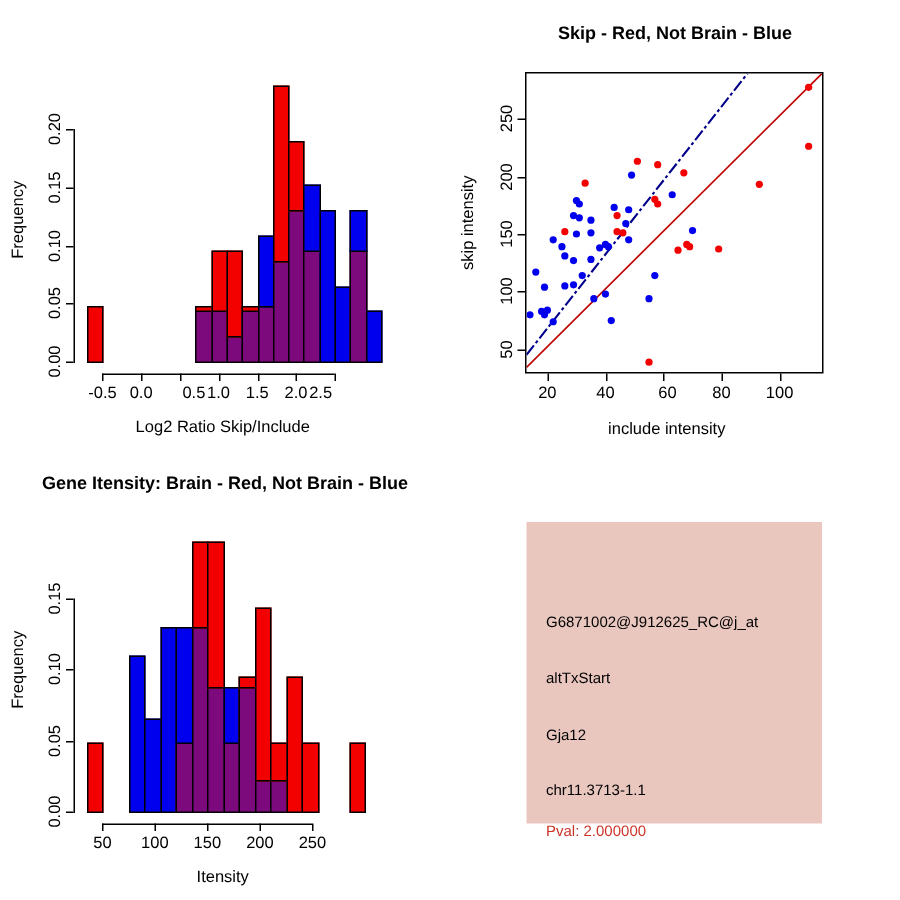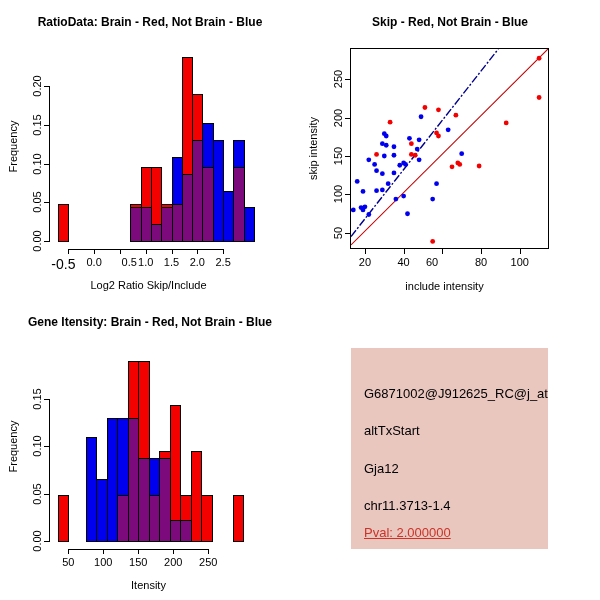--- a/index.html
+++ b/index.html
@@ -6,47 +6,46 @@
   .canvas{position:relative;width:600px;height:600px;background:#ffffff;
           font-family:"Liberation Sans",sans-serif;color:#000;overflow:hidden;}
   .quad{position:absolute;width:300px;height:300px;}
   .chart-title{position:absolute;left:0;top:15px;width:100%;text-align:center;
                font-weight:bold;font-size:12px;white-space:nowrap;}
   .xlab{position:absolute;text-align:center;font-size:11px;}
   .vlab{position:absolute;display:flex;align-items:center;justify-content:center;
         transform:rotate(-90deg);font-size:11px;white-space:nowrap;}
   .plot{position:absolute;left:0;top:0;width:300px;height:300px;}
   .info-box{position:absolute;left:51px;top:48px;width:197px;height:201px;}
-  .info-line{position:absolute;left:13px;font-size:13px;white-space:nowrap;}
+  .info-line{position:absolute;left:13px;font-size:10px;white-space:nowrap;margin-top:24px;}
 </style>
 </head>
 <body>
 
 <div class="canvas">
 
   <div class="quad" style="left:0;top:0">
-    <div class="chart-title">RatioData: Brain - Red, Not Brain - Blue</div>
     <div class="vlab" style="left:-48px;top:140px;width:120px;height:13px">Frequency</div>
     <div class="xlab" style="left:50px;top:279px;width:197px">Log2 Ratio Skip/Include</div>
     <div class="plot">
         <div style="left: 68.3172px; top: 249px; width: 154.793px; height: 1px; background: rgb(0, 0, 0); position: absolute;"></div>
         <div style="left: 68.3172px; top: 249px; width: 1px; height: 5px; background: rgb(0, 0, 0); position: absolute;"></div>
-        <div style="left: 51.3172px; top: 256px; width: 34px; font-size: 14px; position: absolute;">-0.5</div>
+        <div style="left: 51.3172px; top: 256px; width: 34px; text-align: center; font-size: 11px; position: absolute;">-0.5</div>
         <div style="left: 94.116px; top: 249px; width: 1px; height: 5px; background: rgb(0, 0, 0); position: absolute;"></div>
         <div style="left: 77.116px; top: 256px; width: 34px; text-align: center; font-size: 11px; position: absolute;">0.0</div>
         <div style="left: 119.915px; top: 249px; width: 1px; height: 5px; background: rgb(0, 0, 0); position: absolute;"></div>
         <div style="left: 102.915px; top: 256px; width: 34px; text-align: right; font-size: 11px; position: absolute;">0.5</div>
         <div style="left: 145.714px; top: 249px; width: 1px; height: 5px; background: rgb(0, 0, 0); position: absolute;"></div>
         <div style="left: 128.714px; top: 256px; width: 34px; text-align: center; font-size: 11px; position: absolute;">1.0</div>
         <div style="left: 171.513px; top: 249px; width: 1px; height: 5px; background: rgb(0, 0, 0); position: absolute;"></div>
         <div style="left: 154.513px; top: 256px; width: 34px; text-align: center; font-size: 11px; position: absolute;">1.5</div>
         <div style="left: 197.311px; top: 249px; width: 1px; height: 5px; background: rgb(0, 0, 0); position: absolute;"></div>
         <div style="left: 180.311px; top: 256px; width: 34px; text-align: center; font-size: 11px; position: absolute;">2.0</div>
         <div style="left: 223.11px; top: 249px; width: 1px; height: 5px; background: rgb(0, 0, 0); position: absolute;"></div>
-        <div style="left: 206.11px; top: 256px; width: 34px; text-align: center; font-size: 11px; position: absolute;">2.5</div>
+        <div style="left: 206.11px; top: 256px; width: 34px; text-align: left; font-size: 11px; position: absolute;">2.5</div>
         <div style="left: 49px; top: 86.082px; width: 1px; height: 155.918px; background: rgb(0, 0, 0); position: absolute;"></div>
         <div style="left: 44px; top: 241px; width: 5px; height: 1px; background: rgb(0, 0, 0); position: absolute;"></div>
         <div style="left: 19px; top: 235px; width: 36px; height: 12px; text-align: center; font-size: 11px; transform: rotate(-90deg); position: absolute;">0.00</div>
         <div style="left: 44px; top: 202.27px; width: 5px; height: 1px; background: rgb(0, 0, 0); position: absolute;"></div>
         <div style="left: 19px; top: 196.27px; width: 36px; height: 12px; text-align: center; font-size: 11px; transform: rotate(-90deg); position: absolute;">0.05</div>
         <div style="left: 44px; top: 163.541px; width: 5px; height: 1px; background: rgb(0, 0, 0); position: absolute;"></div>
         <div style="left: 19px; top: 157.541px; width: 36px; height: 12px; text-align: center; font-size: 11px; transform: rotate(-90deg); position: absolute;">0.10</div>
         <div style="left: 44px; top: 124.811px; width: 5px; height: 1px; background: rgb(0, 0, 0); position: absolute;"></div>
         <div style="left: 19px; top: 118.811px; width: 36px; height: 12px; text-align: center; font-size: 11px; transform: rotate(-90deg); position: absolute;">0.15</div>
         <div style="left: 44px; top: 86.082px; width: 5px; height: 1px; background: rgb(0, 0, 0); position: absolute;"></div>
@@ -80,21 +79,21 @@
     <div class="chart-title">Skip - Red, Not Brain - Blue</div>
     <div class="vlab" style="left:-48px;top:142px;width:120px;height:13px">skip intensity</div>
     <div class="xlab" style="left:46px;top:280px;width:197px">include intensity</div>
     <div class="plot">
         <div style="left: 50px; top: 48px; width: 199px; height: 201px; border: 1px solid rgb(0, 0, 0); box-sizing: border-box; position: absolute;"></div>
         <div style="left: 64.9332px; top: 249px; width: 1px; height: 5px; background: rgb(0, 0, 0); position: absolute;"></div>
         <div style="left: 47.9332px; top: 256px; width: 34px; text-align: center; font-size: 11px; position: absolute;">20</div>
         <div style="left: 103.637px; top: 249px; width: 1px; height: 5px; background: rgb(0, 0, 0); position: absolute;"></div>
         <div style="left: 86.6365px; top: 256px; width: 34px; text-align: center; font-size: 11px; position: absolute;">40</div>
         <div style="left: 142.34px; top: 249px; width: 1px; height: 5px; background: rgb(0, 0, 0); position: absolute;"></div>
-        <div style="left: 115px; top: 256px; width: 34px; text-align: center; font-size: 11px; position: absolute;">60</div>
+        <div style="left: 128px; top: 256px; width: 34px; text-align: center; font-size: 11px; position: absolute;">60</div>
         <div style="left: 181.043px; top: 249px; width: 1px; height: 5px; background: rgb(0, 0, 0); position: absolute;"></div>
         <div style="left: 164.043px; top: 256px; width: 34px; text-align: center; font-size: 11px; position: absolute;">80</div>
         <div style="left: 219.747px; top: 249px; width: 1px; height: 5px; background: rgb(0, 0, 0); position: absolute;"></div>
         <div style="left: 202.747px; top: 256px; width: 34px; text-align: center; font-size: 11px; position: absolute;">100</div>
         <div style="left: 45px; top: 232.988px; width: 5px; height: 1px; background: rgb(0, 0, 0); position: absolute;"></div>
         <div style="left: 20px; top: 226.988px; width: 36px; height: 12px; text-align: center; font-size: 11px; transform: rotate(-90deg); position: absolute;">50</div>
         <div style="left: 45px; top: 194.497px; width: 5px; height: 1px; background: rgb(0, 0, 0); position: absolute;"></div>
         <div style="left: 20px; top: 188.497px; width: 36px; height: 12px; text-align: center; font-size: 11px; transform: rotate(-90deg); position: absolute;">100</div>
         <div style="left: 45px; top: 156.006px; width: 5px; height: 1px; background: rgb(0, 0, 0); position: absolute;"></div>
         <div style="left: 20px; top: 150.006px; width: 36px; height: 12px; text-align: center; font-size: 11px; transform: rotate(-90deg); position: absolute;">150</div>
@@ -211,18 +210,18 @@
         <div style="left: 201.285px; top: 195.412px; width: 11.5011px; height: 46.5879px; background: rgb(243, 0, 0); border: 1px solid rgb(0, 0, 0); box-sizing: border-box; position: absolute;"></div>
         <div style="left: 232.789px; top: 195.412px; width: 11.5011px; height: 46.5879px; background: rgb(243, 0, 0); border: 1px solid rgb(0, 0, 0); box-sizing: border-box; position: absolute;"></div>
       </div>
   </div>
 
   <div class="quad" style="left:300px;top:300px">
     <div class="info-box" id="info-box" style="background: rgb(233, 199, 191);">
       <div class="info-line" style="top:38px">G6871002@J912625_RC@j_at</div>
       <div class="info-line" style="top:75px">altTxStart</div>
       <div class="info-line" style="top:113px">Gja12</div>
-      <div class="info-line" style="top:150px">chr11.3713-1.4</div>
-      <div class="info-line" id="pval-line" style="top: 177px; color: rgb(204, 51, 40); text-decoration: underline;">Pval: 2.000000</div>
+      <div class="info-line" style="top:150px">chr11.3713-1.1</div>
+      <div class="info-line" id="pval-line" style="top: 177px; color: rgb(204, 51, 40);">Pval: 2.000000</div>
     </div>
   </div>
 
 </div>
 
 </body></html>

